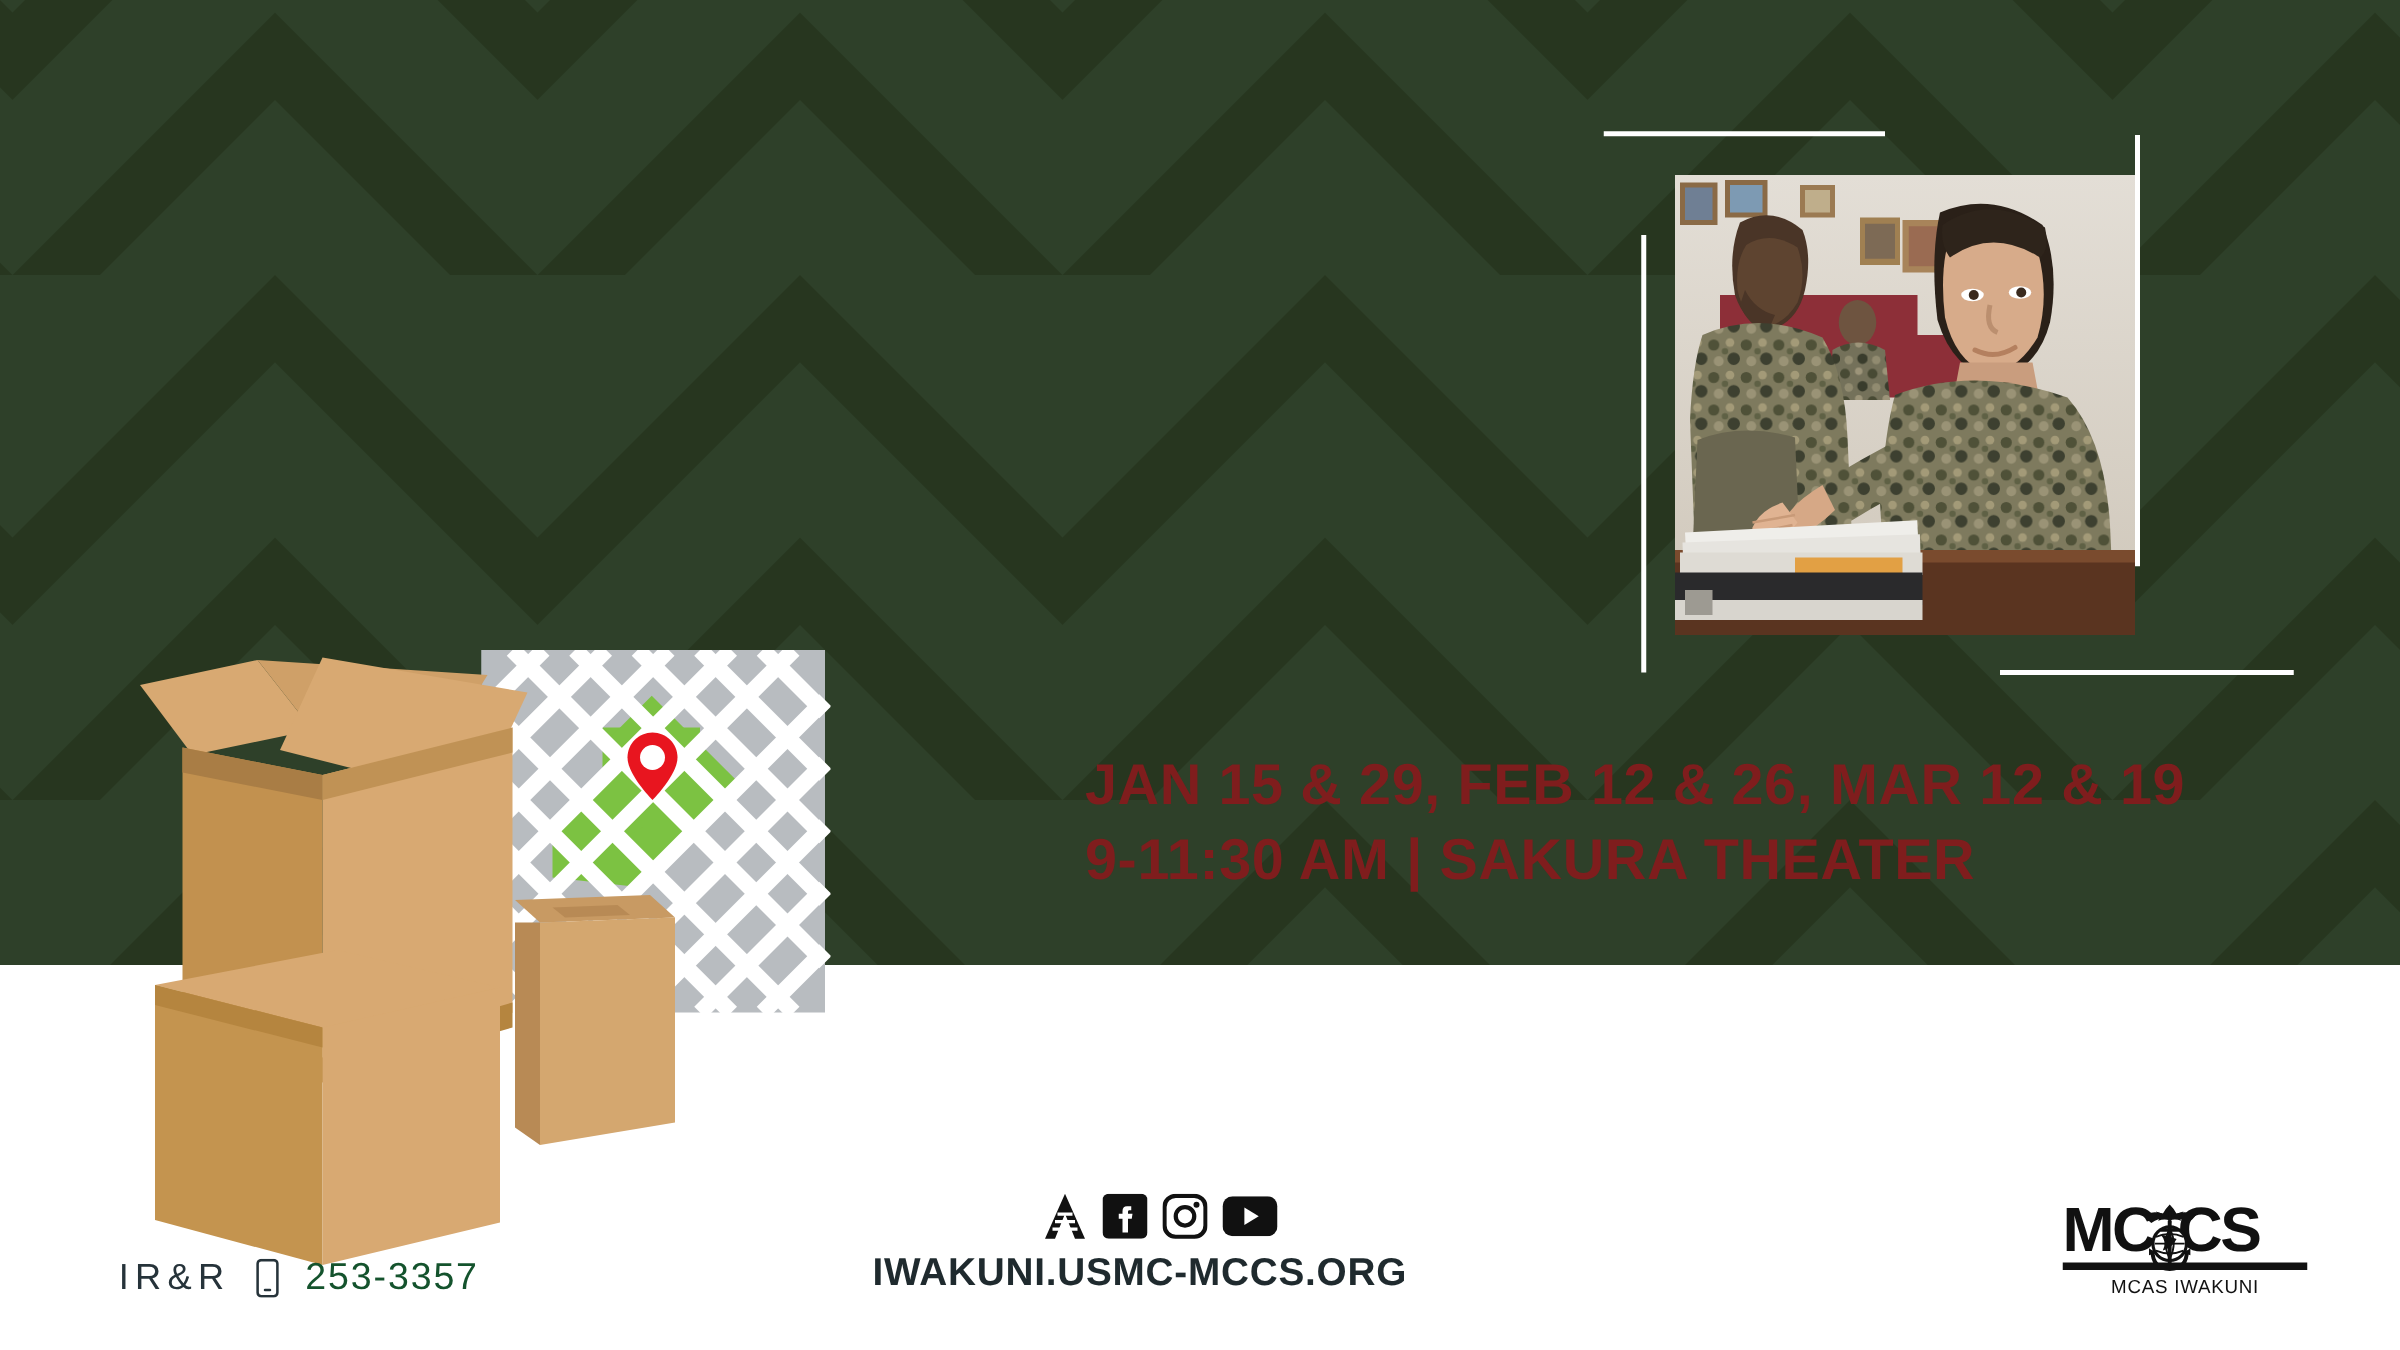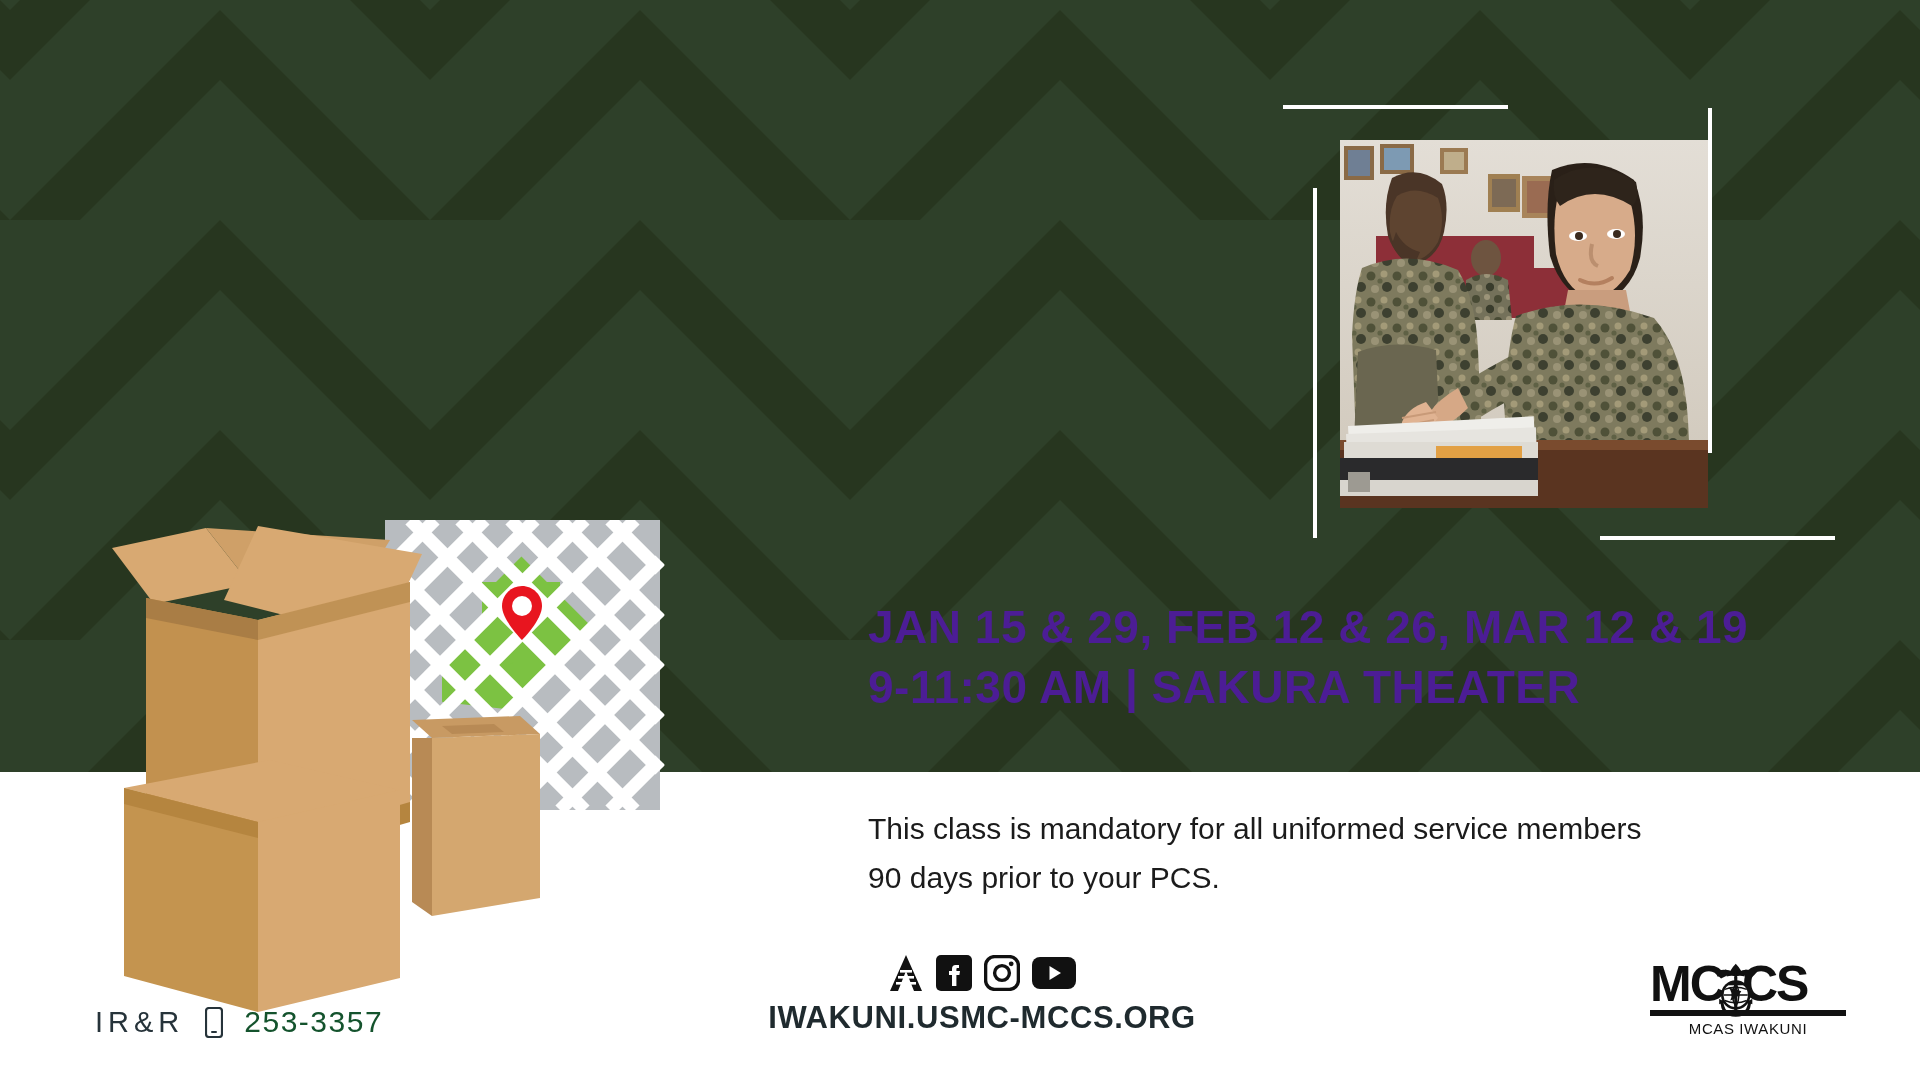--- a/index.html
+++ b/index.html
@@ -78,21 +78,21 @@
   .br-bottom { left: 1600px; top: 536px;  width: 235px; height: 4px; }
 
   
   .date-block {
     position: absolute;
     left: 868px;
     top: 598px;
     width: 1020px;
   }
   .date-line {
-    color: #4c1d95;
+    color: #7f1d1d;
     font-family: "Liberation Sans", sans-serif;
     font-weight: bold;
     font-size: 46px;
     line-height: 1.3;
     letter-spacing: 0.5px;
     white-space: nowrap;
   }
 
   
   .note-block {
@@ -142,24 +142,23 @@
     color: #14532d;
     font-size: 30px;
     font-weight: normal;
     letter-spacing: 1.5px;
     font-family: "Liberation Sans", sans-serif;
   }
 
   
   .web-block {
     position: absolute;
-    left: 752px;
+    left: 698px;
     top: 952px;
     width: 460px;
-    text-align: center;
   }
   .social-row {
     display: flex;
     justify-content: center;
     align-items: center;
     gap: 12px;
     height: 42px;
   }
   .social-row svg { display: block; }
   .url-text {
@@ -296,24 +295,20 @@
         <rect x="8" y="332" width="22" height="20" fill="#9d9a92"></rect>
       </g>
     </svg>
   </div>
 
   <div class="date-block">
     <div class="date-line">JAN 15 &amp; 29, FEB 12 &amp; 26, MAR 12 &amp; 19</div>
     <div class="date-line">9-11:30 AM | SAKURA THEATER</div>
   </div>
 
-  <div class="note-block">
-    <div class="note-line">This class is mandatory for all uniformed service members</div>
-    <div class="note-line">90 days prior to your PCS.</div>
-  </div>
 
   <div class="illustration">
     <svg width="760" height="500" viewBox="0 0 760 500">
 
       <g>
         <rect x="295" y="0" width="275" height="290" fill="#b8bcc0"></rect>
 
         <path d="M392 62 L470 62 L470 118 L430 158 L392 158 Z" fill="#7cc242"></path>
         <path d="M368 118 L430 118 L430 178 L368 178 Z" fill="#7cc242"></path>
         <path d="M355 140 L420 140 L420 180 L355 180 Z" fill="#7cc242"></path>

